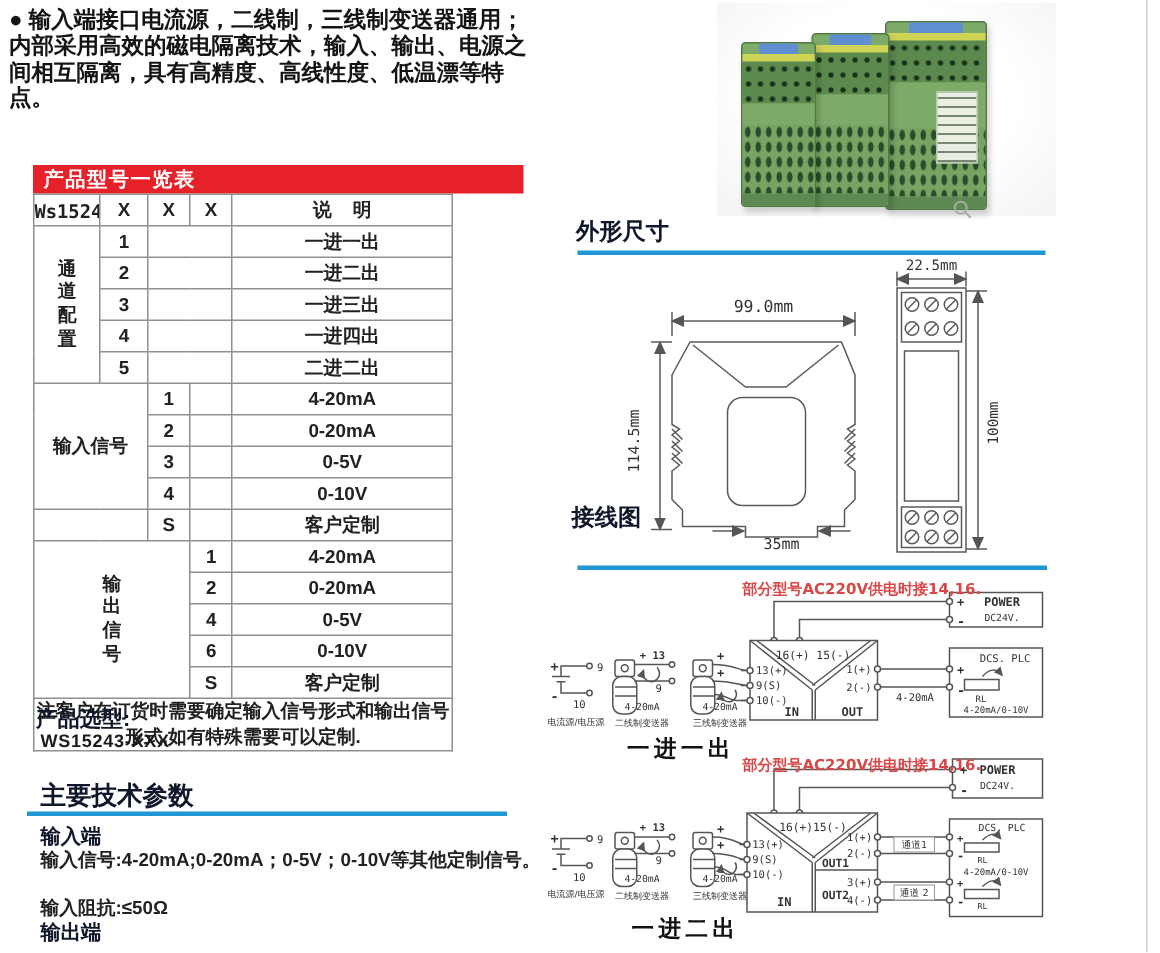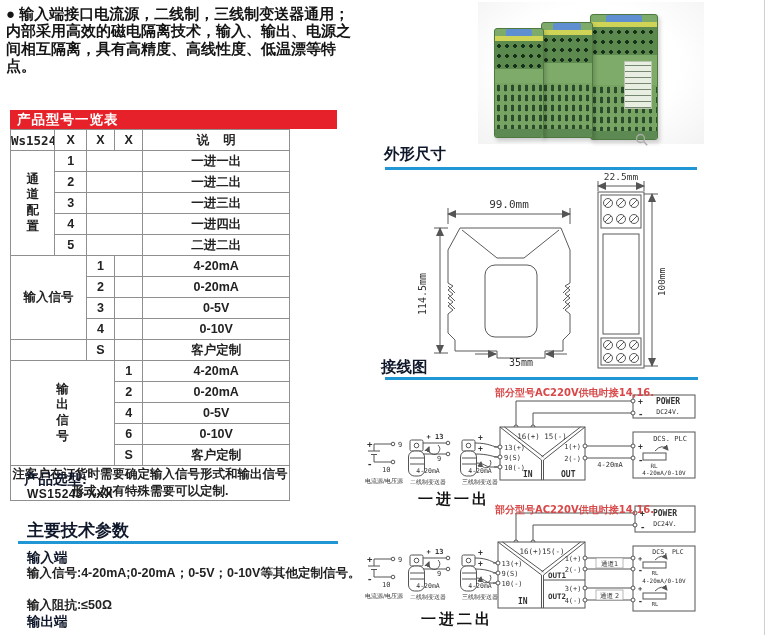--- a/index.html
+++ b/index.html
@@ -6,21 +6,21 @@
   .page{position:relative;width:773px;height:635px;background:#fff;overflow:hidden;
         font-family:"Liberation Sans","DejaVu Sans",sans-serif;color:#1c1c1c;}
   .abs{position:absolute;}
   .edge{position:absolute;left:764px;top:0;width:1px;height:635px;background:#cfcfcf;}
 
   
   .intro{left:6px;top:5px;width:358px;font-size:15px;line-height:1.16;font-weight:bold;color:#141414;}
   .intro p{margin:0 0 1px 0;}
 
   
-  .tbl-wrap{left:10px;top:110px;width:327px;}
+  .tbl-wrap{left:22px;top:110px;width:327px;}
   .tbl-title{background:#e62129;color:#fff;font-weight:bold;font-size:13.5px;
              height:19px;line-height:19px;padding-left:7px;letter-spacing:1px;}
   table.mtable{border-collapse:collapse;width:280px;table-layout:fixed;}
   table.mtable td{border:1px solid #8f8f8f;font-weight:bold;font-size:12.5px;
                   height:20px;padding:0;text-align:center;overflow:hidden;color:#222;}
   td.dsc{text-align:left;padding-left:24px;}
   td.mdl{font-size:10.5px;font-family:"DejaVu Sans Mono",monospace;}
   .vtext{display:inline-block;width:15px;line-height:1.25;word-break:break-all;font-size:12.5px;}
   td.note{font-size:7.4px;height:17px;text-align:left;padding-left:2px;letter-spacing:0;}
   .pre{white-space:pre;}
@@ -263,21 +263,21 @@
       <line x1="272" y1="24" x2="286" y2="24"></line>
         <line x1="272" y1="196" x2="286" y2="196"></line>
     </g>
     <text x="137" y="38" class="t11 mid">99.0mm</text>
     <text x="54" y="124" class="t10 mid" transform="rotate(-90 54 124)">114.5mm</text>
     <text x="149" y="196" class="t10 mid">35mm</text>
     <text x="249" y="10" class="t95 mid">22.5mm</text>
     <text x="293" y="112" class="t95 mid" transform="rotate(-90 293 112)">100mm</text>
   </svg>
 
-  <div class="abs red-h" style="left:381px;top:357px;font-size:15.5px;">接线图</div>
+  <div class="abs red-h" style="left:381px;top:335px;font-size:15.5px;">接线图</div>
   <div class="abs blue-line" style="left:385px;top:377px;width:313px;"></div>
 
   <svg style="left:358px;top:383px;" width="345" height="120" viewBox="0 0 345 120">
     <defs>
       <marker id="la1" markerWidth="7" markerHeight="7" refX="5" refY="3" orient="auto">
           <path d="M0,0L6,3L0,6z" fill="#555"></path>
         </marker>
     </defs>
     <g stroke="#555" fill="none" stroke-width="1">
       <path d="M275,18 H158 V44 M275,30 H175 V44"></path>

